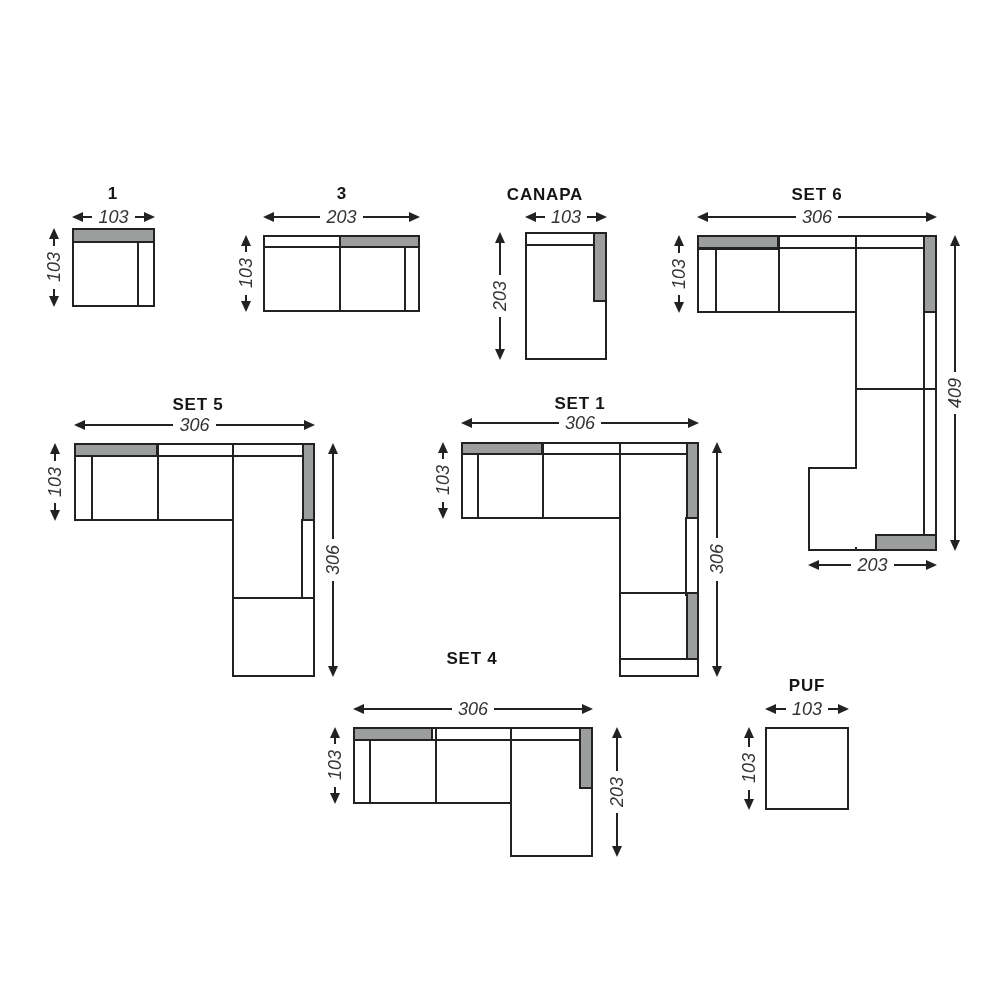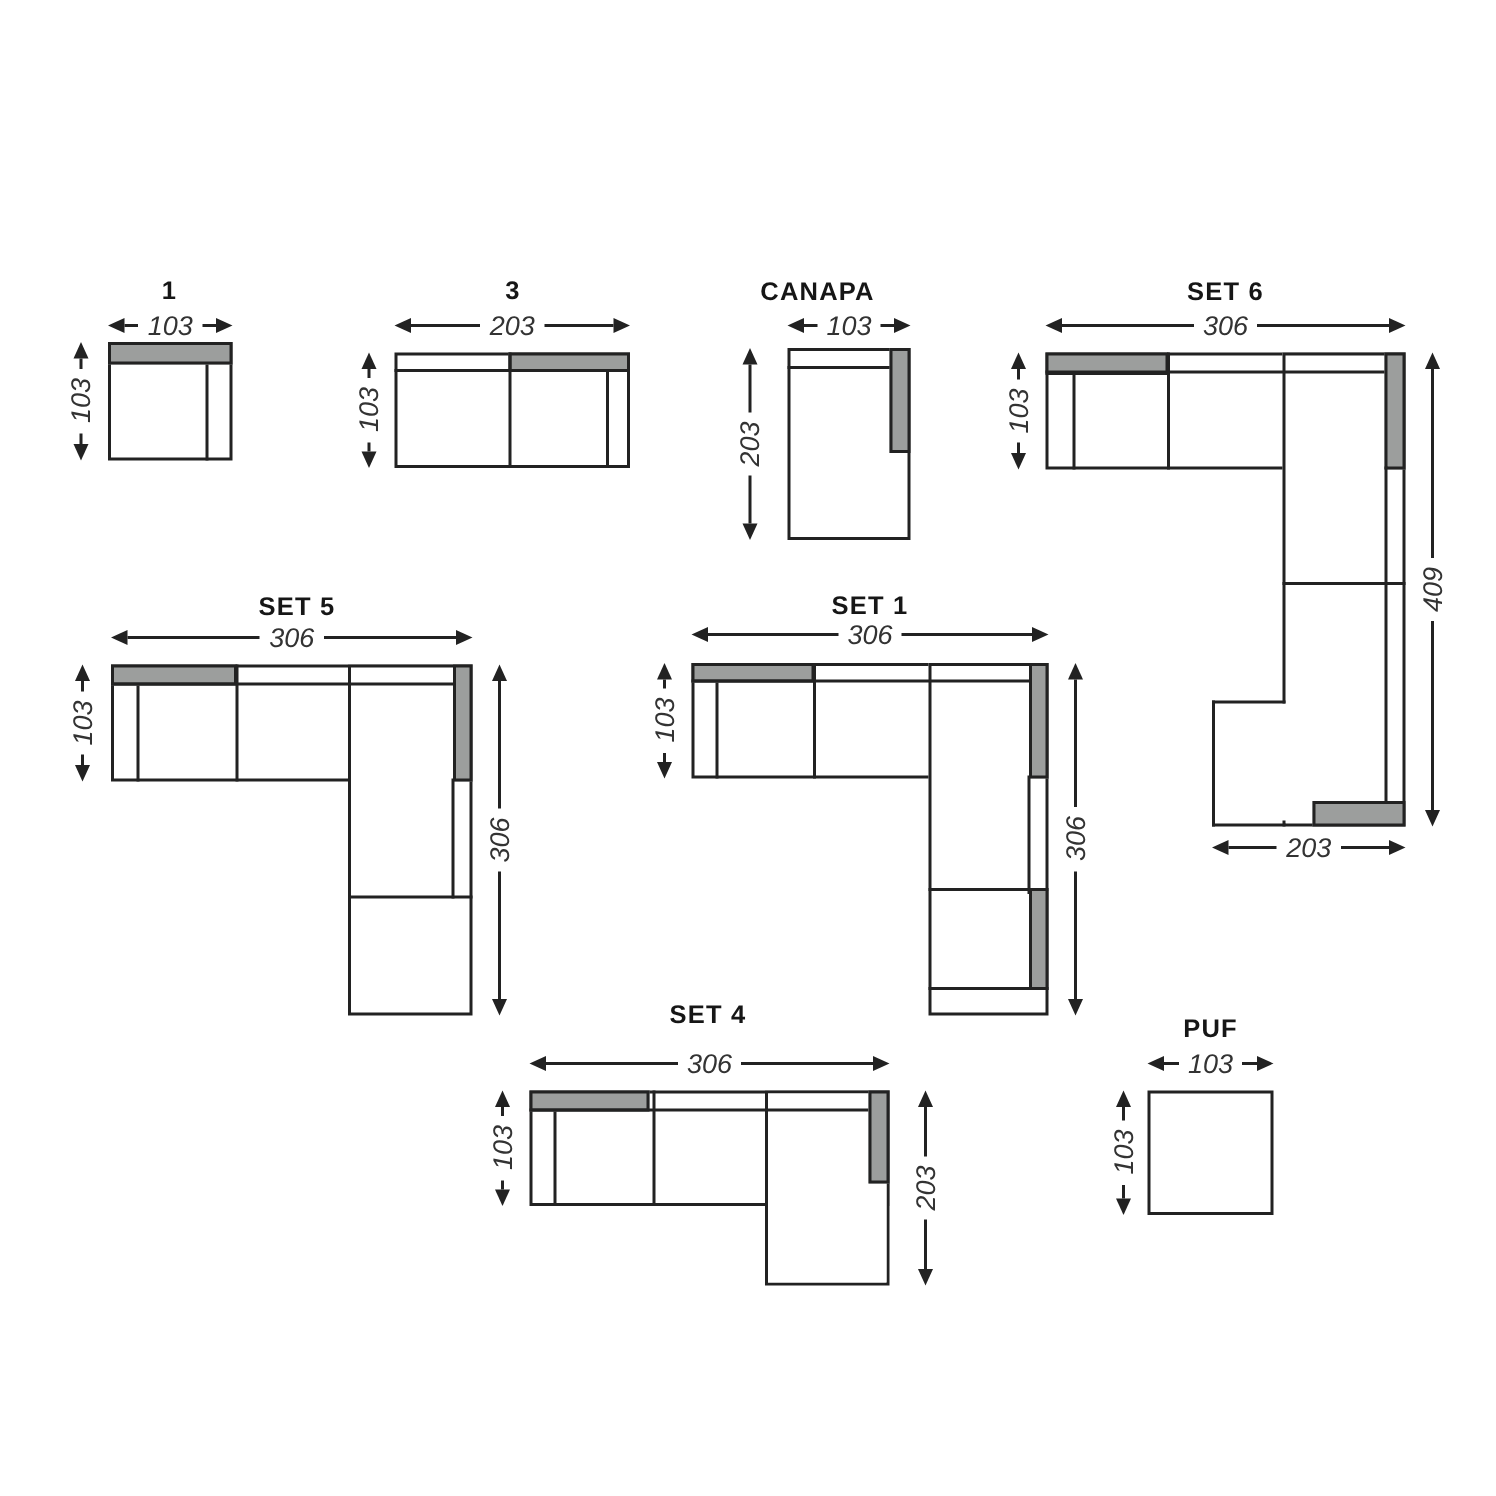--- a/index.html
+++ b/index.html
@@ -217,21 +217,21 @@
     <div class="hl" style="left:461px;top:453px;width:227px"></div>
     <div class="vl" style="left:477px;top:455px;height:64px"></div>
     <div class="vl" style="left:542px;top:442px;height:77px"></div>
     <div class="vl" style="left:685px;top:517px;height:79px"></div>
     <div class="hl" style="left:619px;top:592px;width:80px"></div>
     <div class="gray" style="left:686px;top:592px;width:13px;height:68px"></div>
     <div class="hl" style="left:619px;top:658px;width:80px"></div>
   </div>
 
   <div>
-    <span class="fig-label" style="left:472px;top:668px">SET 4</span>
+    <span class="fig-label" style="left:472px;top:650px">SET 4</span>
     <div class="dim dim-h" style="left:353px;top:701px;width:240px">
       <i class="ah ah-left"></i>
         <i class="ln"></i>
         <span class="dtxt">306</span>
         <i class="ln"></i>
         <i class="ah ah-right"></i>
     </div>
     <div class="dim dim-v" style="left:327px;top:727px;height:77px">
       <i class="ah ah-up"></i>
         <i class="ln"></i>

